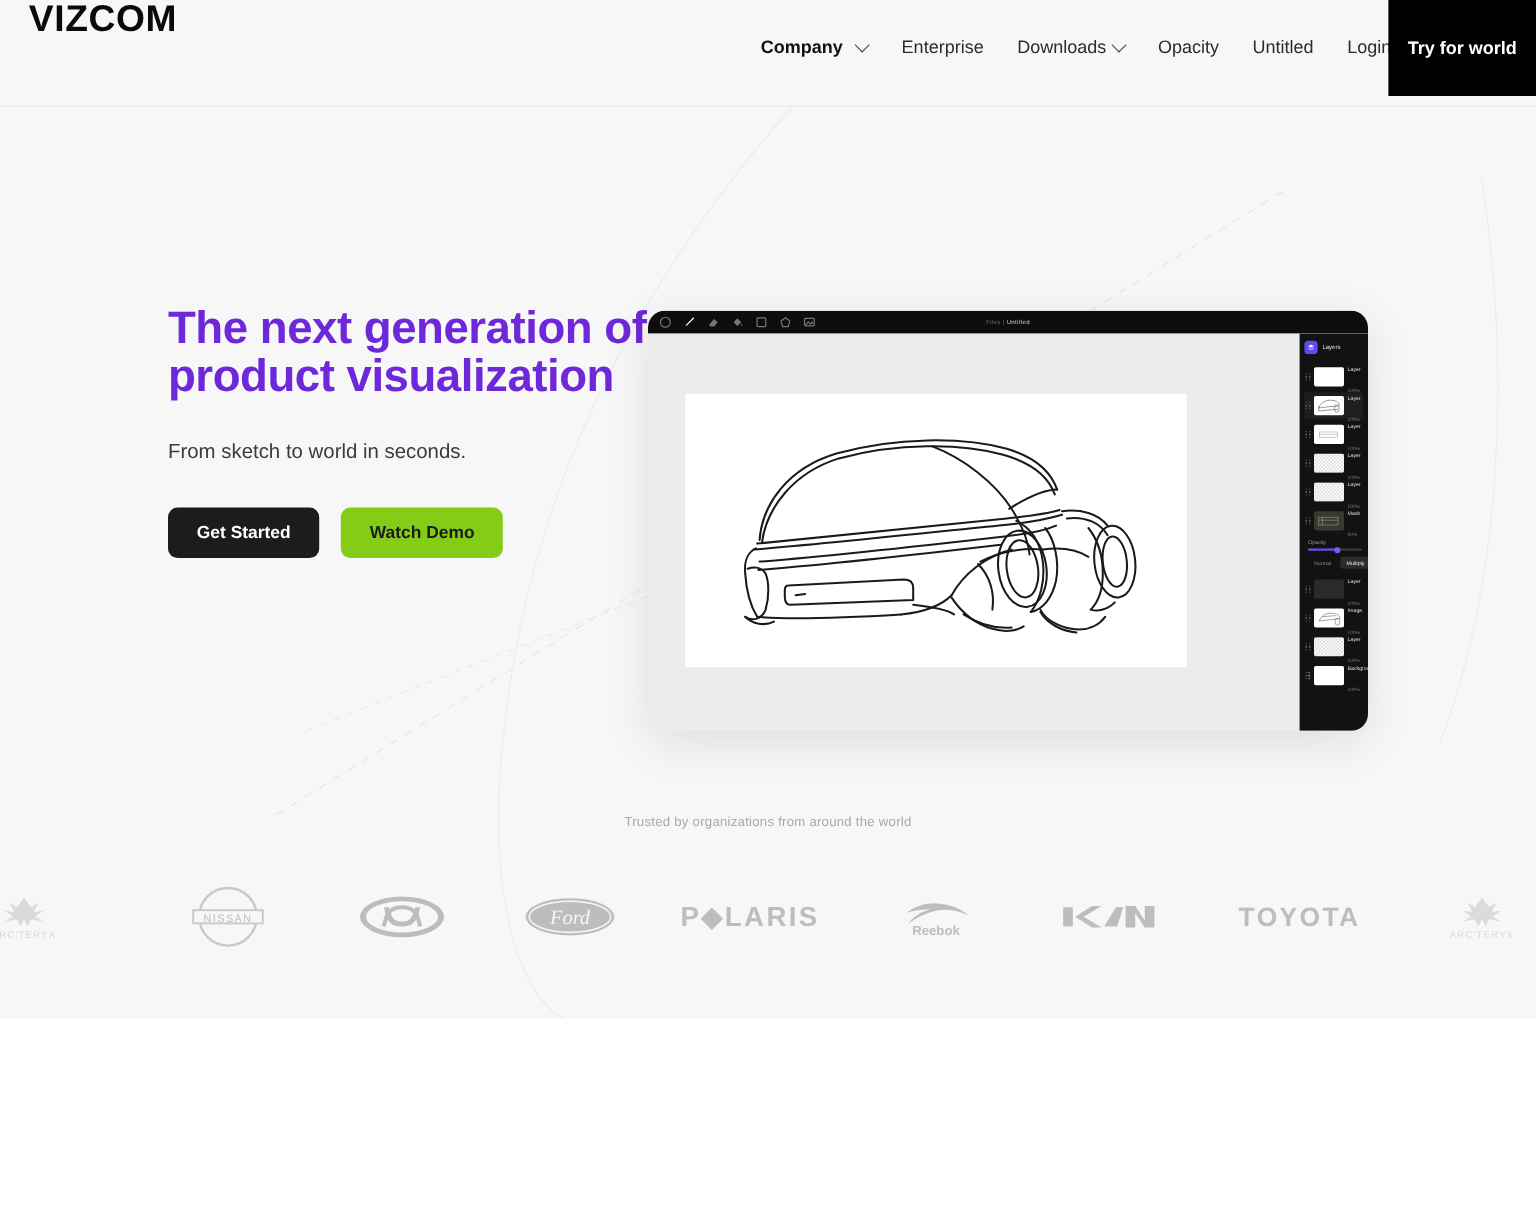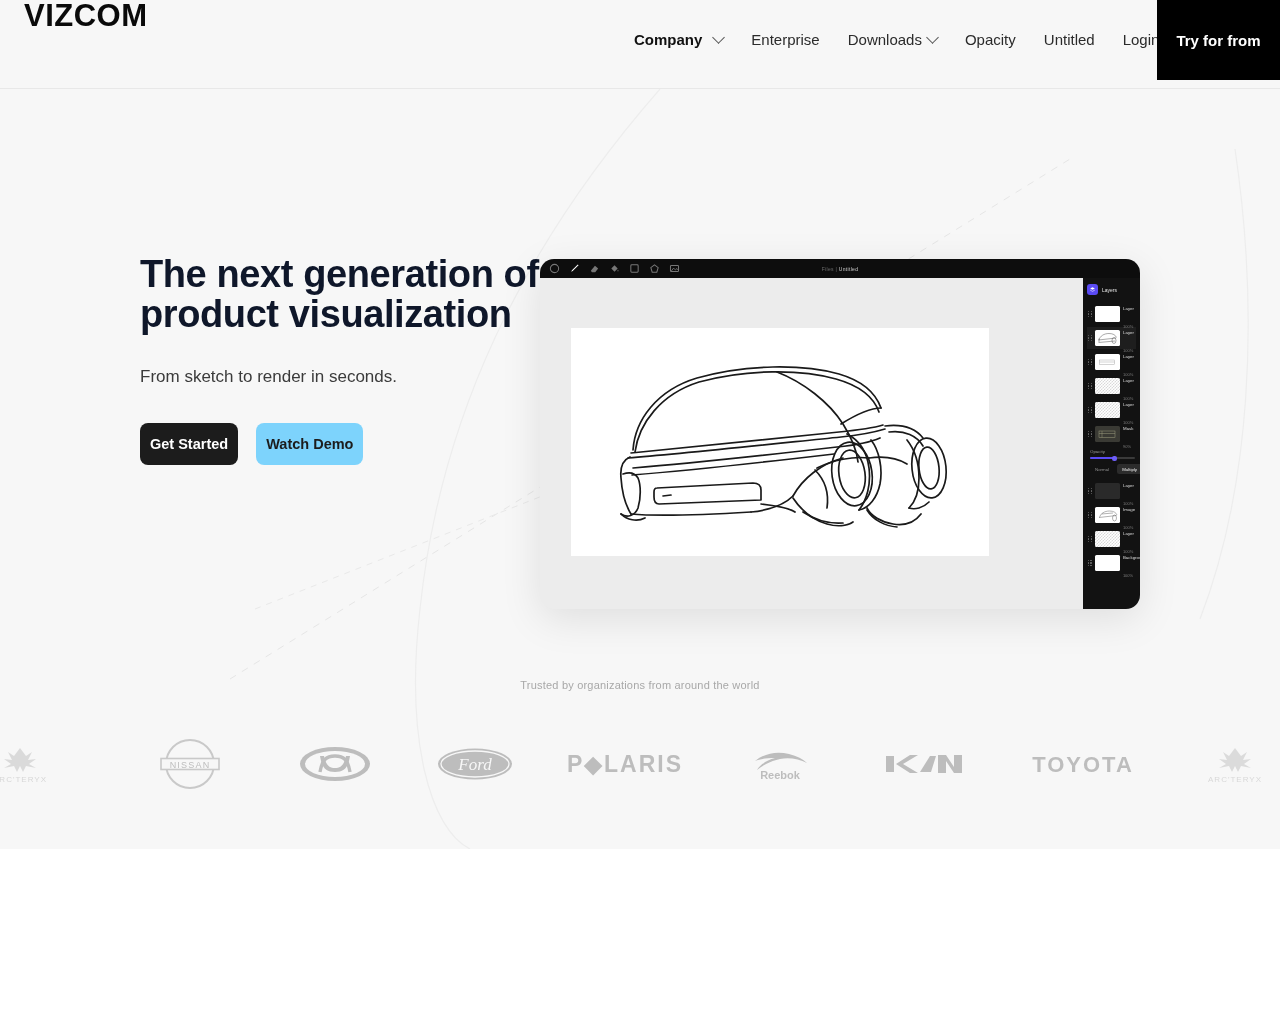--- a/index.html
+++ b/index.html
@@ -71,41 +71,41 @@
 
   .hero-copy {
     position: absolute;
     left: 140px; top: 165px;
     width: 420px;
   }
   .headline {
     font-size: 38px;
     line-height: 1.06;
     font-weight: 700;
-    color: #0f172a;
+    color: #6d28d9;
     letter-spacing: -0.4px;
   }
   .subhead {
     margin-top: 32px;
     font-size: 17px;
     color: #3b3b3b;
   }
   .btn-row { margin-top: 36px; display: flex; gap: 18px; }
   .btn {
     border: none;
     border-radius: 8px;
     font-size: 14.5px;
     font-weight: 700;
-    padding: 13px 10px;
+    padding: 13px 24px;
     cursor: pointer;
     font-family: inherit;
     white-space: nowrap;
   }
   .btn-primary { background: #1c1c1c; color: #ffffff; }
-  .btn-secondary { background: #7dd3fc; color: #1c1c1c; }
+  .btn-secondary { background: #84cc16; color: #1c1c1c; }
 
   
   .app-shell {
     position: absolute;
     left: 540px; top: 170px;
     width: 600px; height: 350px;
     background: #ececec;
     border-radius: 14px;
     overflow: hidden;
     box-shadow: 0 10px 40px rgba(0,0,0,0.10);
@@ -259,35 +259,35 @@
       <span>Opacity</span>
     </div>
     <div class="nav-item">
       <span>Untitled</span>
     </div>
     <div class="nav-item">
       <span>Login</span>
     </div>
   </nav>
 
-  <div class="cta-top">Try for from</div>
+  <div class="cta-top">Try for world</div>
 </div>
 
 <section class="hero">
 
   <svg class="deco" viewBox="0 0 1280 760" preserveAspectRatio="none">
     <path d="M660 0 C520 160 440 330 420 520 C405 650 430 740 470 760" fill="none" stroke="#ededed" stroke-width="1.2"></path>
     <path d="M1235 60 C1260 230 1250 400 1200 530" fill="none" stroke="#ededed" stroke-width="1.2"></path>
     <path d="M230 590 L1070 70" fill="none" stroke="#e6e6e6" stroke-width="1" stroke-dasharray="7 7"></path>
     <path d="M255 520 L560 400" fill="none" stroke="#e9e9e9" stroke-width="1" stroke-dasharray="6 6"></path>
   </svg>
 
   <div class="hero-copy">
     <h1 class="headline">The next generation of product visualization</h1>
-    <p class="subhead">From sketch to render in seconds.</p>
+    <p class="subhead">From sketch to world in seconds.</p>
     <div class="btn-row">
       <button class="btn btn-primary">Get Started</button>
       <button class="btn btn-secondary">Watch Demo</button>
     </div>
   </div>
 
   <div class="app-shell">
 
     <div class="app-topbar">
       <div class="tool-group">

